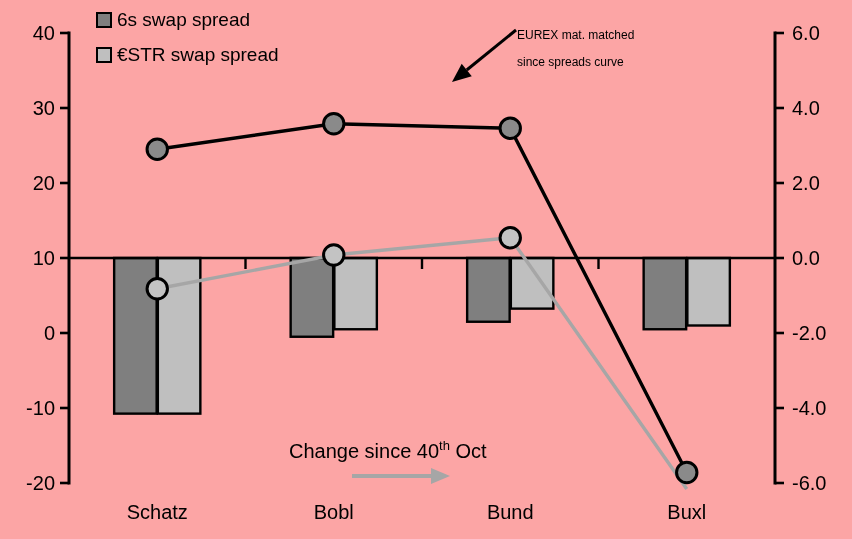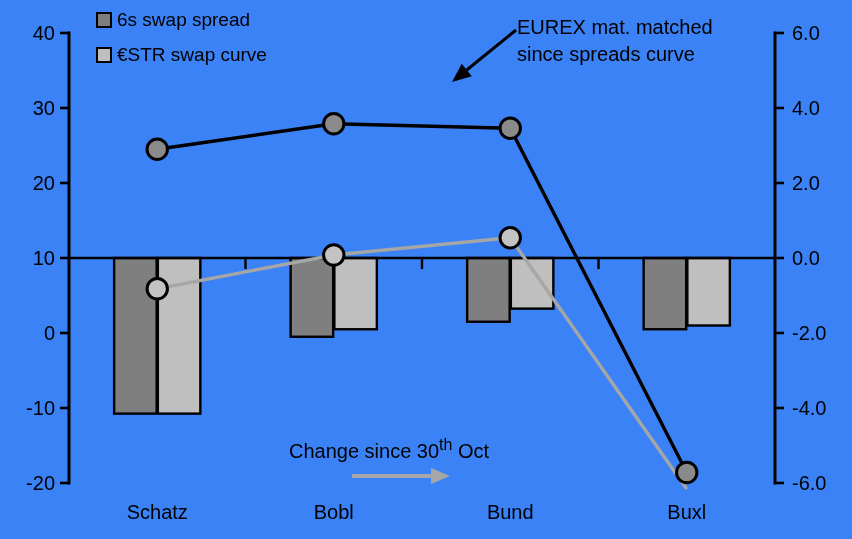--- a/index.html
+++ b/index.html
@@ -1,27 +1,27 @@
 <!DOCTYPE html>
 <html><head>
 <meta charset="utf-8">
 <style>
   html,body{margin:0;padding:0;background:#fff;}
   .figure{
-    position:relative;width:852px;height:539px;background:#3b82f6;
+    position:relative;width:852px;height:539px;background:#fca5a5;
     font-family:"Liberation Sans",sans-serif;color:#000;overflow:hidden;
   }
   .figure svg{position:absolute;left:0;top:0;}
   .legend{position:absolute;left:96px;top:9px;text-align:right;}
   .legend-row{display:flex;align-items:center;height:22px;margin-bottom:13px;
     font-size:19px;line-height:22px;white-space:nowrap;}
   .swatch{display:inline-block;width:12px;height:12px;border:2px solid #000;margin-right:5px;}
-  .curve-note{position:absolute;left:517px;top:14px;font-size:20px;line-height:27px;white-space:nowrap;}
+  .curve-note{position:absolute;left:517px;top:22px;font-size:12px;line-height:27px;white-space:nowrap;}
   .change-note{position:absolute;left:289px;top:440px;font-size:20px;white-space:nowrap;}
-  .change-note sup{font-size:16px;vertical-align:super;line-height:0;text-align:center;}
+  .change-note sup{font-size:13px;vertical-align:super;line-height:0;text-align:center;}
   .axis-text{font-size:20px;fill:#000;}
   .cat-text{font-size:20px;fill:#000;}
 </style>
 </head>
 <body>
 
 <div class="figure">
 
   <svg id="plot" width="852" height="539" viewBox="0 0 852 539">
       <rect x="114.15" y="258" width="42.5" height="155.625" fill="#7f7f7f" stroke="#000" stroke-width="2.4"></rect>
@@ -85,24 +85,24 @@
       <polygon points="450,476 431,484 431,468" fill="#a6a6a6"></polygon>
     </svg>
 
   <div class="legend">
     <div class="legend-row">
       <span class="swatch" style="background: rgb(127, 127, 127);"></span>
       <span>6s swap spread</span>
     </div>
     <div class="legend-row">
       <span class="swatch" style="background: rgb(191, 191, 191);"></span>
-      <span>€STR swap curve</span>
+      <span>€STR swap spread</span>
     </div>
   </div>
 
   <div class="curve-note">
     <div>EUREX mat. matched</div>
     <div>since spreads curve</div>
   </div>
 
-  <div class="change-note"><span>Change since 30</span><sup>th</sup><span> Oct</span></div>
+  <div class="change-note"><span>Change since 40</span><sup>th</sup><span> Oct</span></div>
 
 </div>
 
 </body></html>

